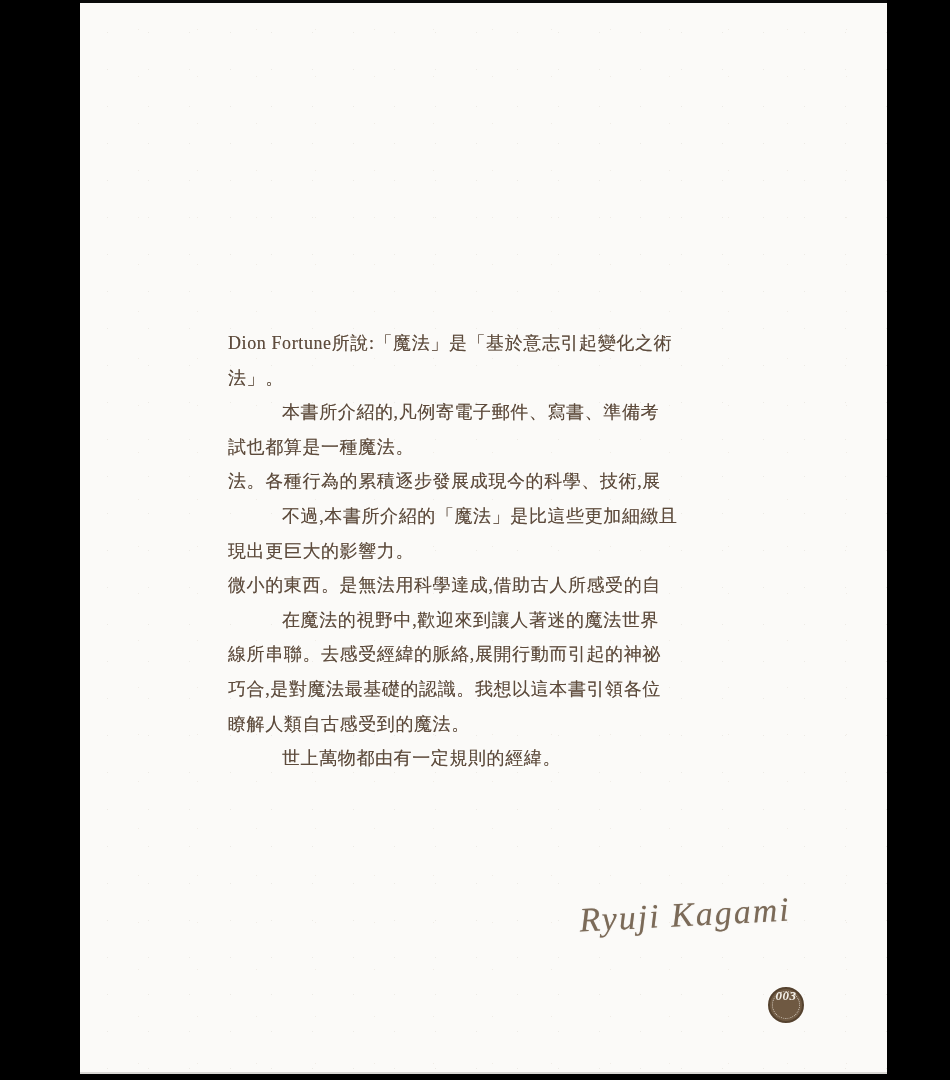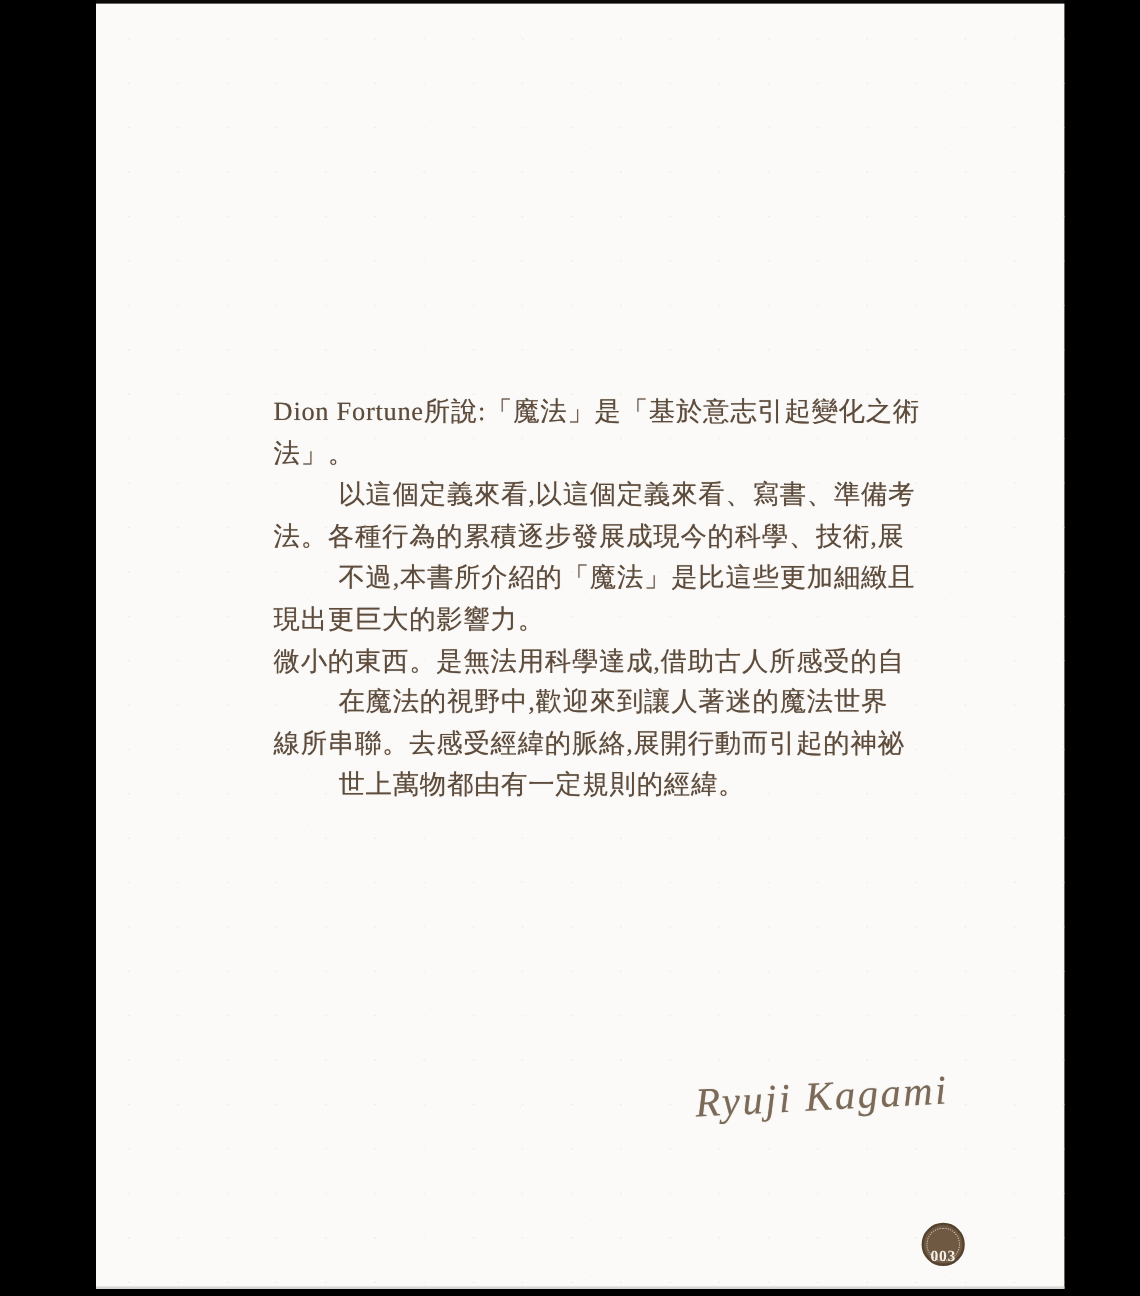--- a/index.html
+++ b/index.html
@@ -13,40 +13,40 @@
     background-color:#fbfaf8;
     background-image:
       radial-gradient(#eceae5 0.5px, transparent 0.7px),
       radial-gradient(#f0ece6 0.5px, transparent 0.7px);
     background-size:41px 37px,59px 47px;
     background-position:7px 11px,29px 3px;
     border-bottom:2px solid #d9d7d4;
   }
   .text-block{
     position:absolute;left:148px;top:323px;width:545px;
-    font-size:22px;line-height:34.6px;letter-spacing:0.6px;
+    font-size:18px;line-height:34.6px;letter-spacing:0.6px;
     color:#5d4b3c;
     text-shadow:0 0 0.6px rgba(93,75,60,0.55);
   }
   .line{white-space:pre;}
   .line.indent{padding-left:54px;}
   .signature{
     position:absolute;left:455px;top:893px;width:300px;
     font-style:italic;font-size:34px;letter-spacing:2px;
     color:#7b6a58;text-align:center;
     transform:rotate(-3deg);
     text-shadow:0 0 0.8px rgba(123,106,88,0.5);
   }
   .page-badge{
-    position:absolute;left:688px;top:1016px;width:36px;height:36px;
+    position:absolute;left:688px;top:984px;width:36px;height:36px;
     border-radius:50%;
     background:#6f5942;
     border:2px solid #55422f;
     box-sizing:border-box;
-    display:flex;align-items:flex-end;justify-content:center;
+    display:flex;align-items:flex-start;justify-content:center;font-style:italic;
   }
   .page-badge::before{
     content:"";position:absolute;left:2px;top:2px;right:2px;bottom:2px;
     border-radius:50%;border:1px dotted rgba(245,241,234,0.75);
   }
   .page-badge span{
     color:#f5f1ea;font-size:13px;font-weight:bold;
     letter-spacing:0.5px;line-height:1;
     font-family:"Liberation Serif","DejaVu Serif",serif;
   }
@@ -57,27 +57,30 @@
 </head>
 <body>
 
 <div class="top-edge"></div>
 
 <div class="page">
 
   <div class="text-block">
     <div class="line">Dion Fortune所說:「魔法」是「基於意志引起變化之術</div>
     <div class="line">法」。</div>
-    <div class="line indent">以這個定義來看,以這個定義來看、寫書、準備考</div>
+    <div class="line indent">本書所介紹的,凡例寄電子郵件、寫書、準備考</div>
+    <div class="line">試也都算是一種魔法。</div>
     <div class="line">法。各種行為的累積逐步發展成現今的科學、技術,展</div>
     <div class="line indent">不過,本書所介紹的「魔法」是比這些更加細緻且</div>
     <div class="line">現出更巨大的影響力。</div>
     <div class="line">微小的東西。是無法用科學達成,借助古人所感受的自</div>
     <div class="line indent">在魔法的視野中,歡迎來到讓人著迷的魔法世界</div>
     <div class="line">線所串聯。去感受經緯的脈絡,展開行動而引起的神祕</div>
+    <div class="line">巧合,是對魔法最基礎的認識。我想以這本書引領各位</div>
+    <div class="line">瞭解人類自古感受到的魔法。</div>
     <div class="line indent">世上萬物都由有一定規則的經緯。</div>
   </div>
 
   <div class="signature">Ryuji Kagami</div>
 
   <div class="page-badge">
     <span>003</span>
   </div>
 
 </div>

